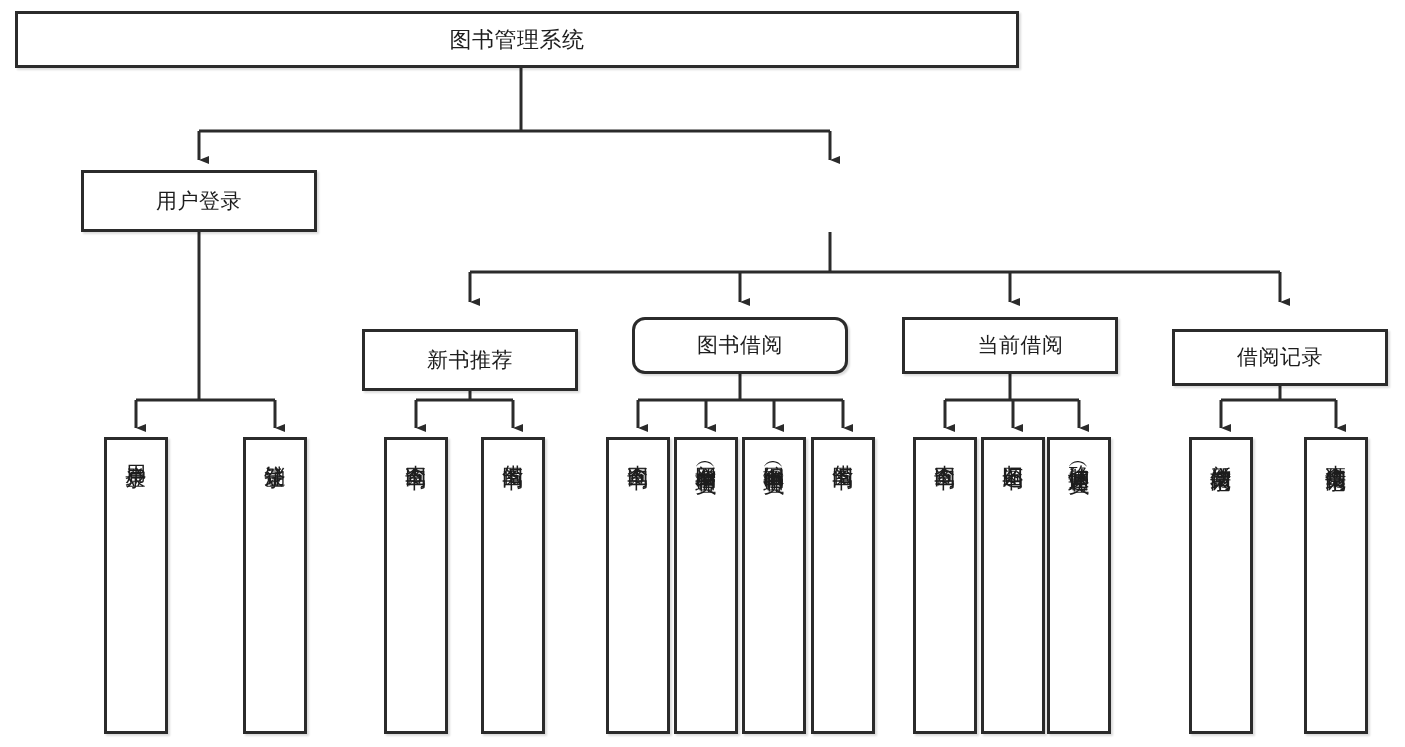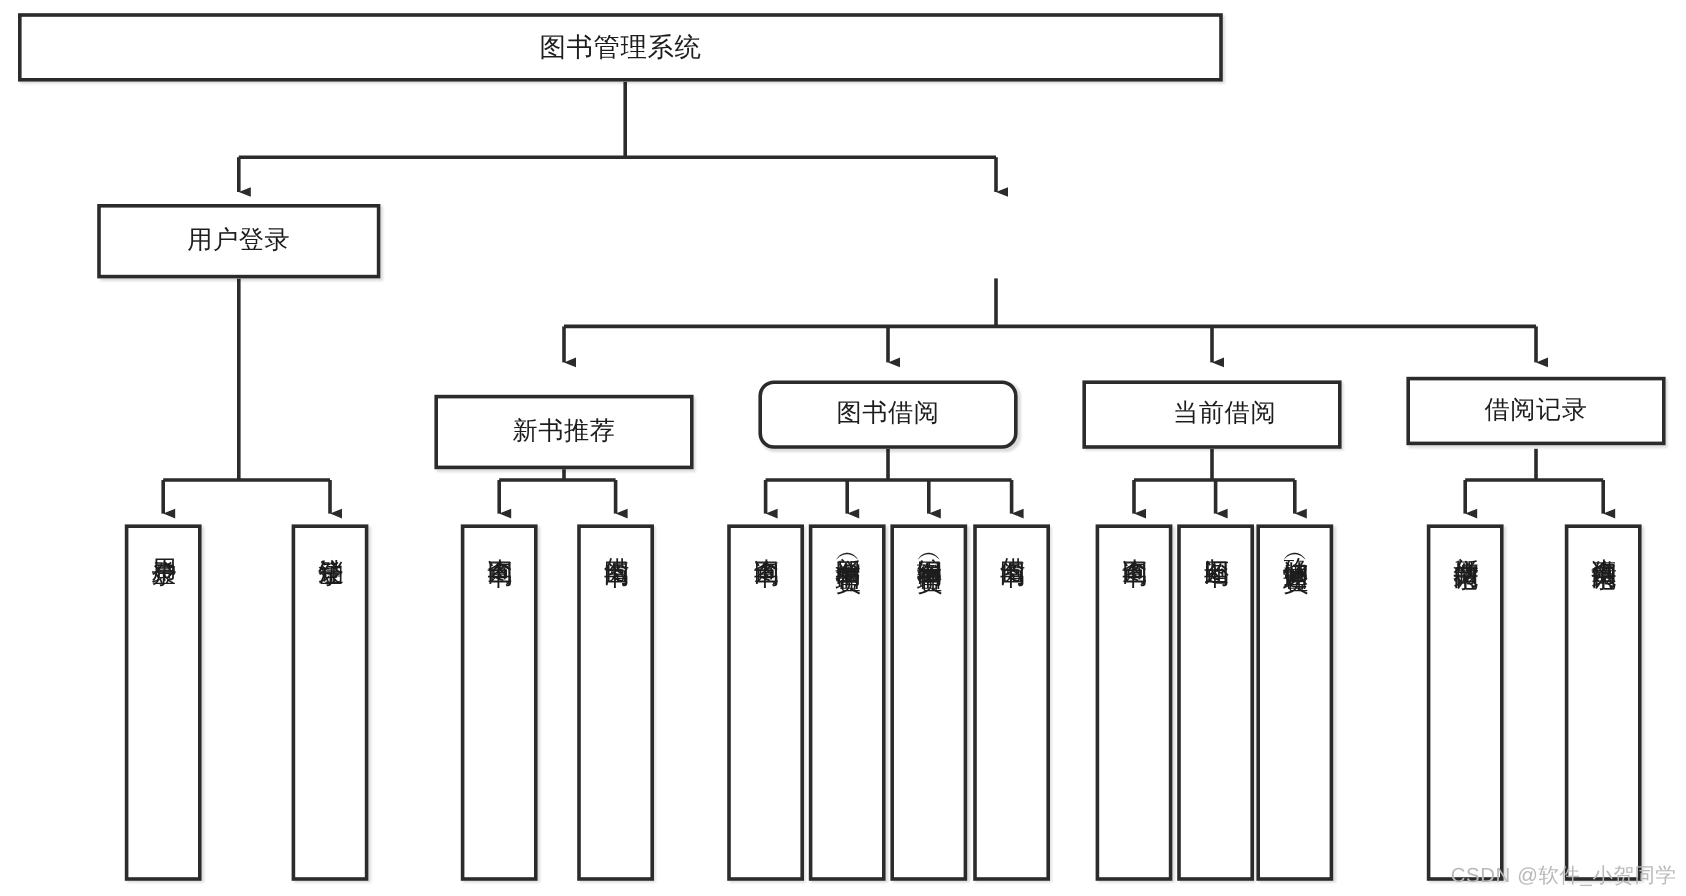--- a/index.html
+++ b/index.html
@@ -144,21 +144,21 @@
 
   <div class="node h" style="left:362px; top:317px; width:216px; height:62px;margin-top:12px;">
     <span class="lbl">新书推荐</span>
   </div>
   <div class="node h" style="left:632px; top:317px; width:216px; height:57px;border-radius:13px;">
     <span class="lbl">图书借阅</span>
   </div>
   <div class="node h" style="left:902px; top:317px; width:216px; height:57px;padding-left:21px;">
     <span class="lbl">当前借阅</span>
   </div>
-  <div class="node h" style="left:1172px; top:314px; width:216px; height:57px;">
+  <div class="node h" style="left:1172px; top:329px; width:216px; height:57px;">
     <span class="lbl">借阅记录</span>
   </div>
 
   <div class="node v" style="left:104px; top:437px; width:64px; height:297px;">
     <span class="lbl">用户登录</span>
   </div>
   <div class="node v" style="left:243px; top:437px; width:64px; height:297px;">
     <span class="lbl">注销登录</span>
   </div>
 
@@ -192,14 +192,13 @@
     <span class="lbl">确认归还（管理员）</span>
   </div>
 
   <div class="node v" style="left:1189px; top:437px; width:64px; height:297px;">
     <span class="lbl">新增借阅记录</span>
   </div>
   <div class="node v" style="left:1304px; top:437px; width:64px; height:297px;">
     <span class="lbl">查询借阅记录</span>
   </div>
 
-  <div class="watermark">CSDN @软件_小贺同学</div>
 </div>
 
 </body></html>

